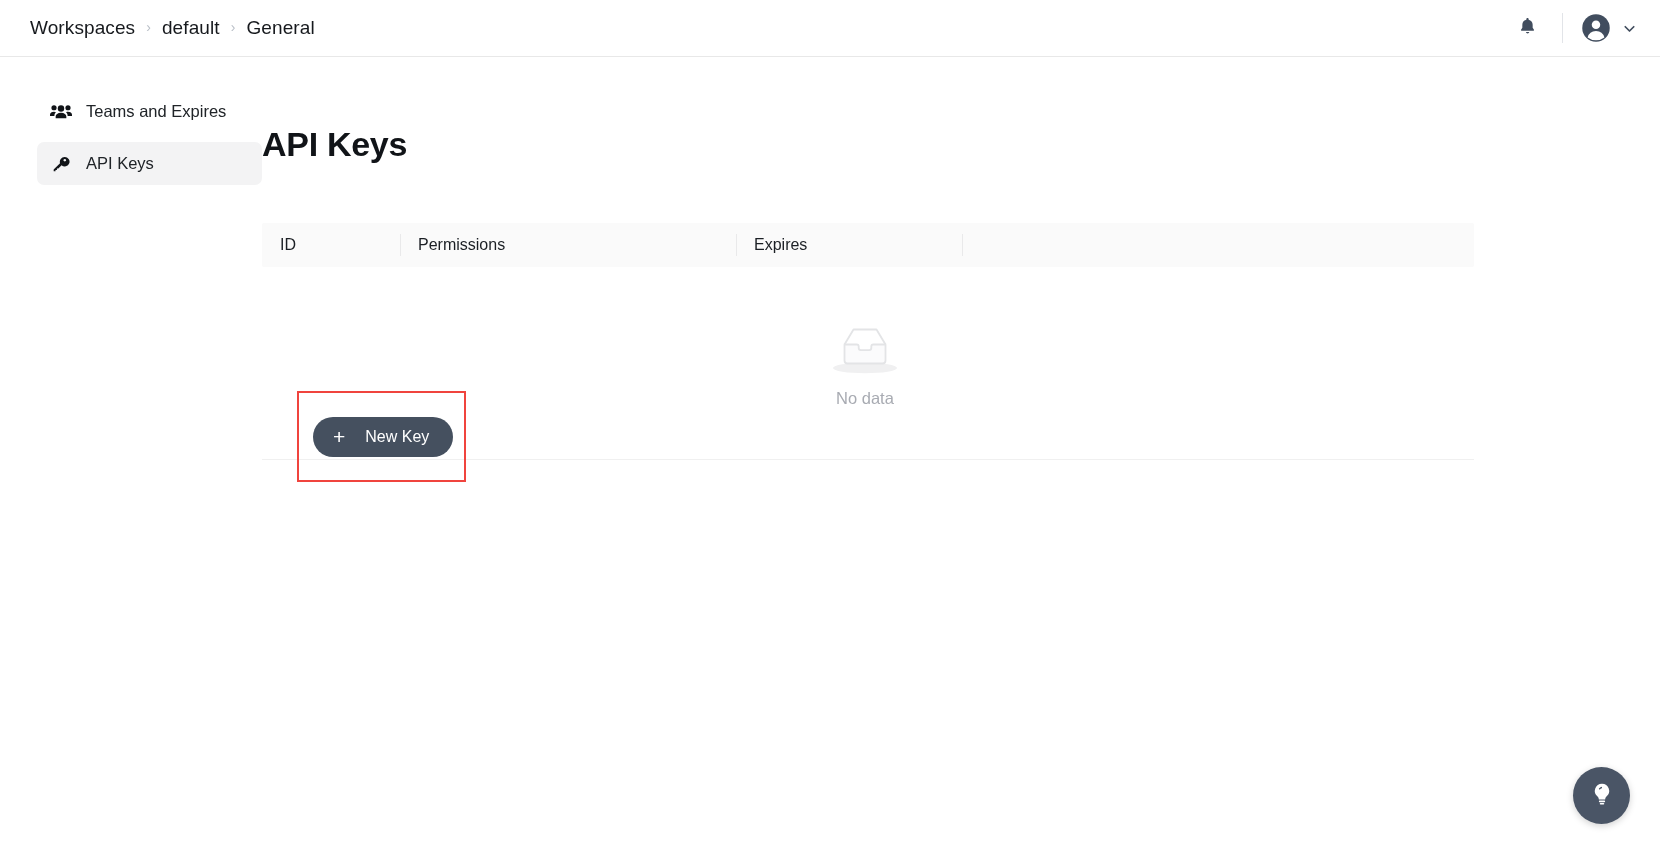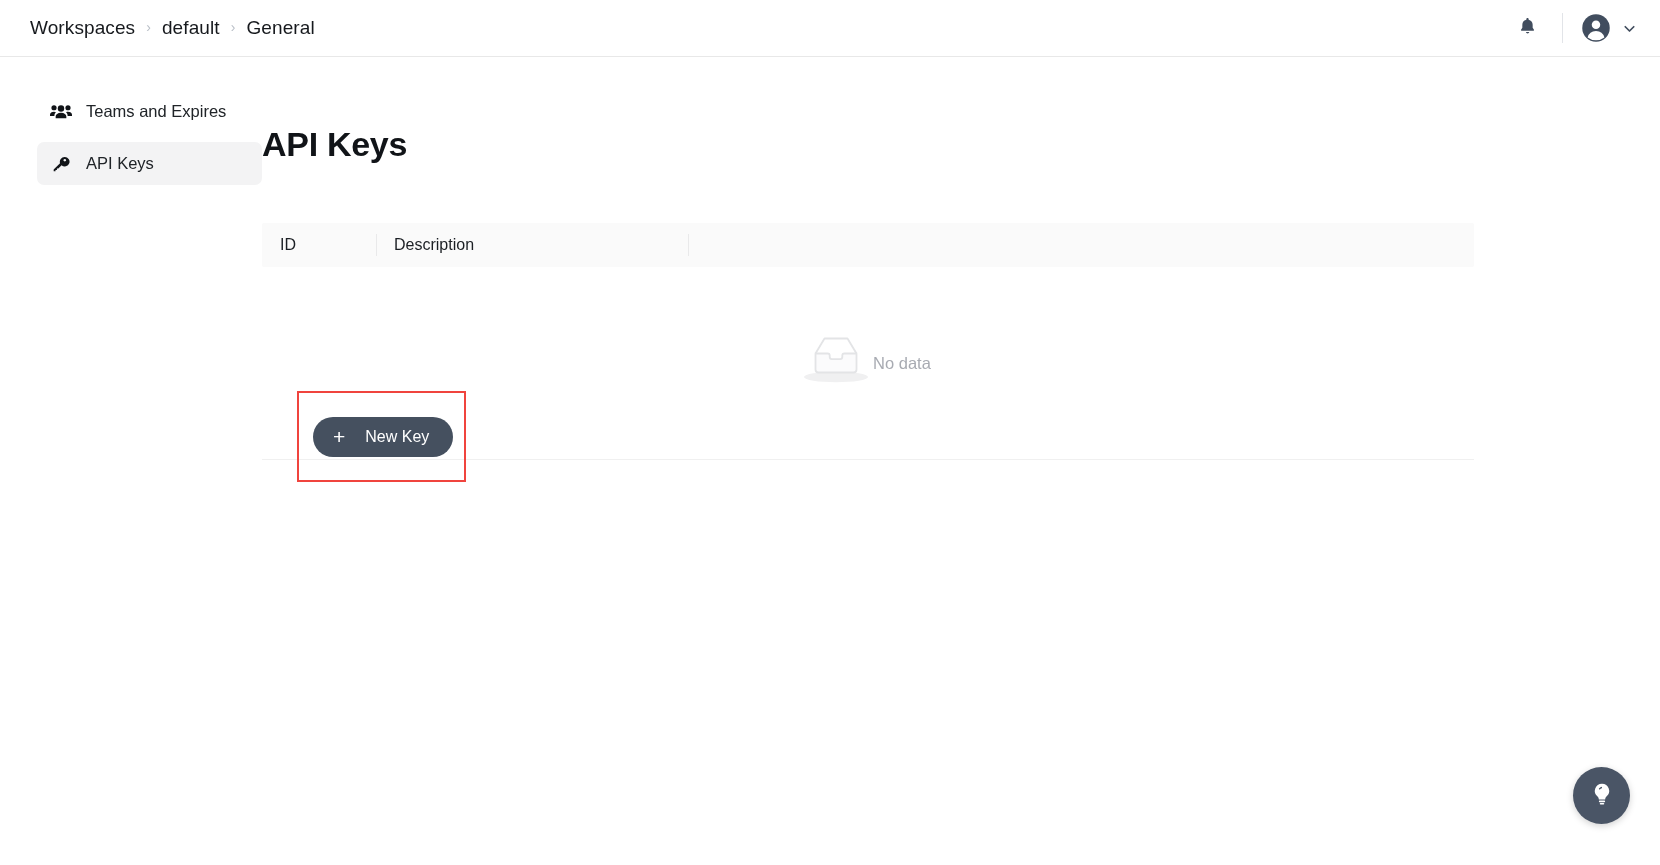--- a/index.html
+++ b/index.html
@@ -143,20 +143,21 @@
   .table-wrap {
     margin-top: 62px;
     width: 1212px;
   }
   .thead {
     display: flex;
     background: #fafafa;
     height: 44px;
     align-items: stretch;
     border-radius: 2px;
+    gap: 24px;
   }
   .th {
     display: flex;
     align-items: center;
     font-size: 16px;
     color: #1b1f24;
     padding-left: 18px;
     box-sizing: border-box;
     position: relative;
   }
@@ -172,21 +173,21 @@
   .th-id        { flex: 0 0 114px; }
   .th-desc      { flex: 0 0 305px; }
   .th-perm      { flex: 0 0 312px; }
   .th-created   { flex: 0 0 224px; }
   .th-expires   { flex: 0 0 202px; }
   .th-actions   { flex: 1 1 auto; }
 
   .empty-state {
     height: 192px;
     display: flex;
-    flex-direction: row;
+    flex-direction: column;
     align-items: center;
     justify-content: center;
     padding-right: 6px;
   }
   .empty-icon {
     margin-bottom: 10px;
   }
   .empty-text {
     font-size: 16.5px;
     color: #a8abb2;
@@ -324,21 +325,22 @@
   </nav>
 
   <main class="main">
 
     <h1 class="page-title">API Keys</h1>
 
     <div class="table-wrap">
 
       <div class="thead">
         <div class="th th-id">ID</div>
-        <div class="th th-perm">Description</div>
+        <div class="th th-perm">Permissions</div>
+        <div class="th th-expires">Expires</div>
         <div class="th th-actions"></div>
       </div>
 
       <div class="empty-state">
         <span class="empty-icon">
           <svg width="74" height="56" viewBox="0 0 74 56" aria-hidden="true">
             <ellipse cx="37" cy="49" rx="32" ry="5.2" fill="#f0f0f1"></ellipse>
             <path d="M16.5 25.5 L25.5 10.5 H48.5 L57.5 25.5" fill="#ffffff" stroke="#e3e4e6" stroke-width="1.8" stroke-linejoin="round"></path>
             <path d="M16.5 25.5 h12.2 a2 2 0 0 1 2 2 v1.6 a2 2 0 0 0 2 2 h8.6 a2 2 0 0 0 2 -2 v-1.6 a2 2 0 0 1 2 -2 h12.2 v16 a3 3 0 0 1 -3 3 h-35 a3 3 0 0 1 -3 -3 z" fill="#fbfbfc" stroke="#e3e4e6" stroke-width="1.8" stroke-linejoin="round"></path>
           </svg>

